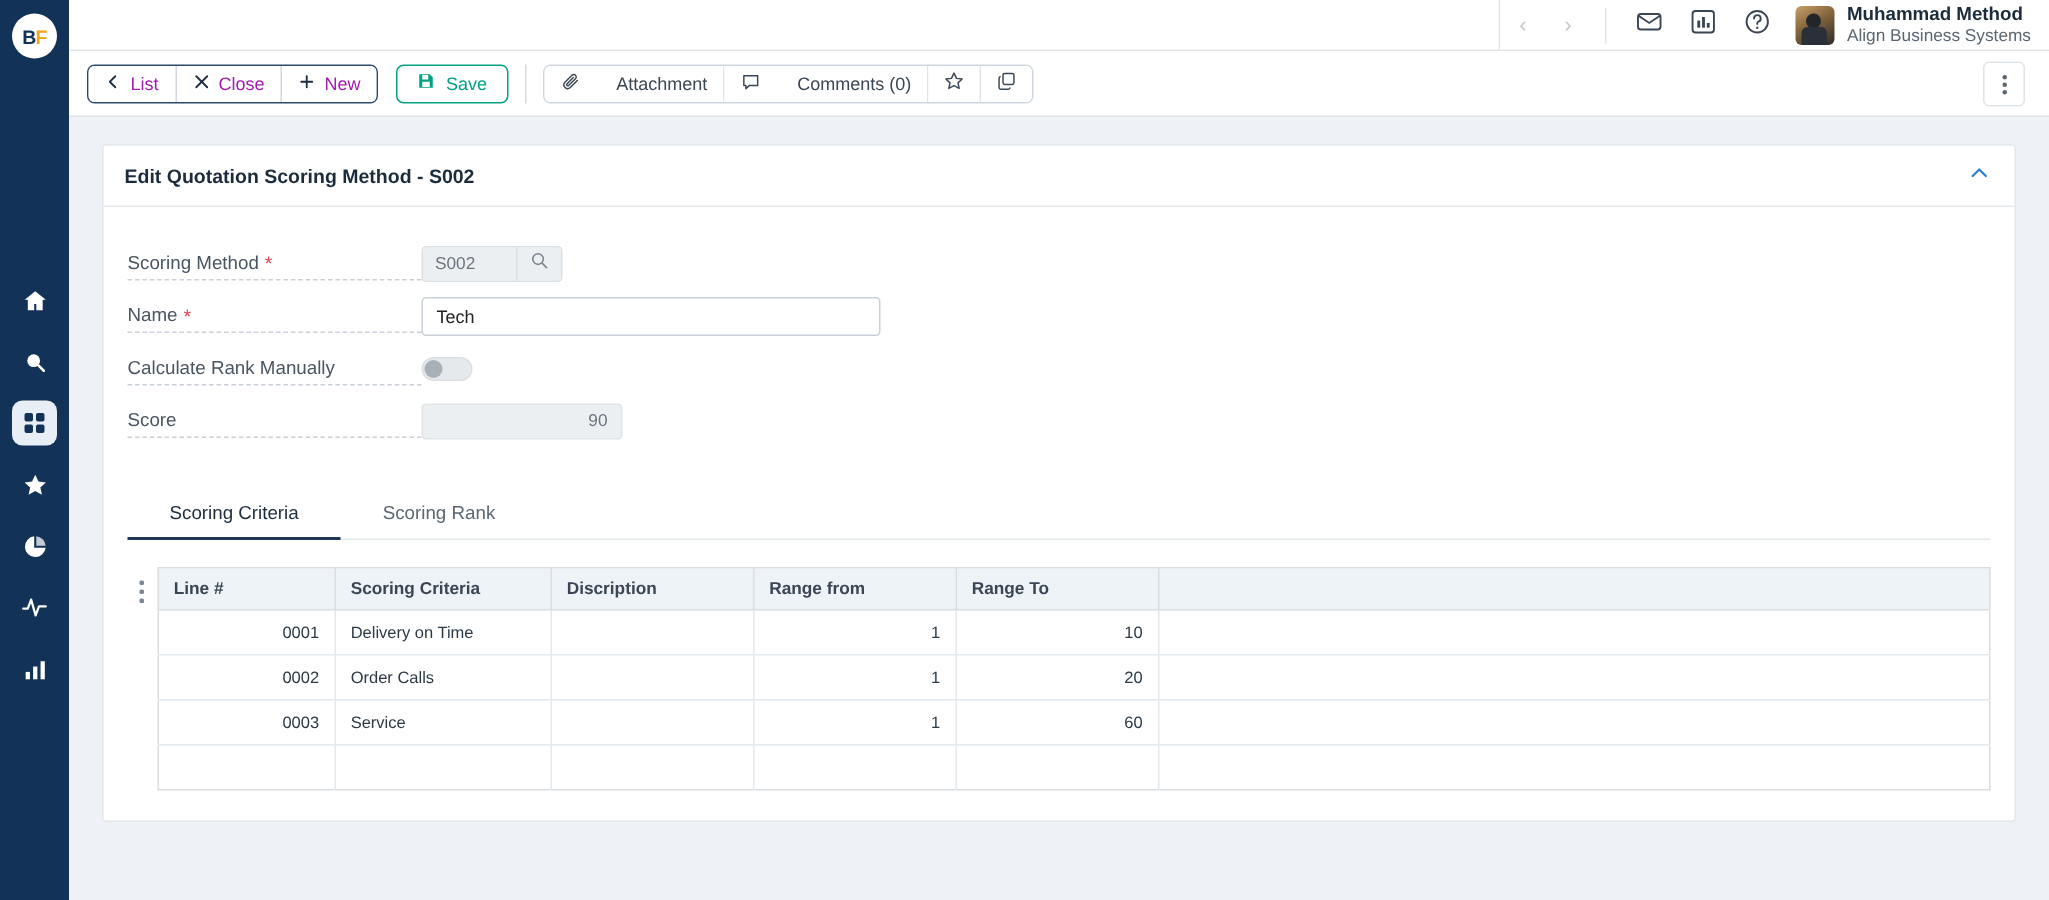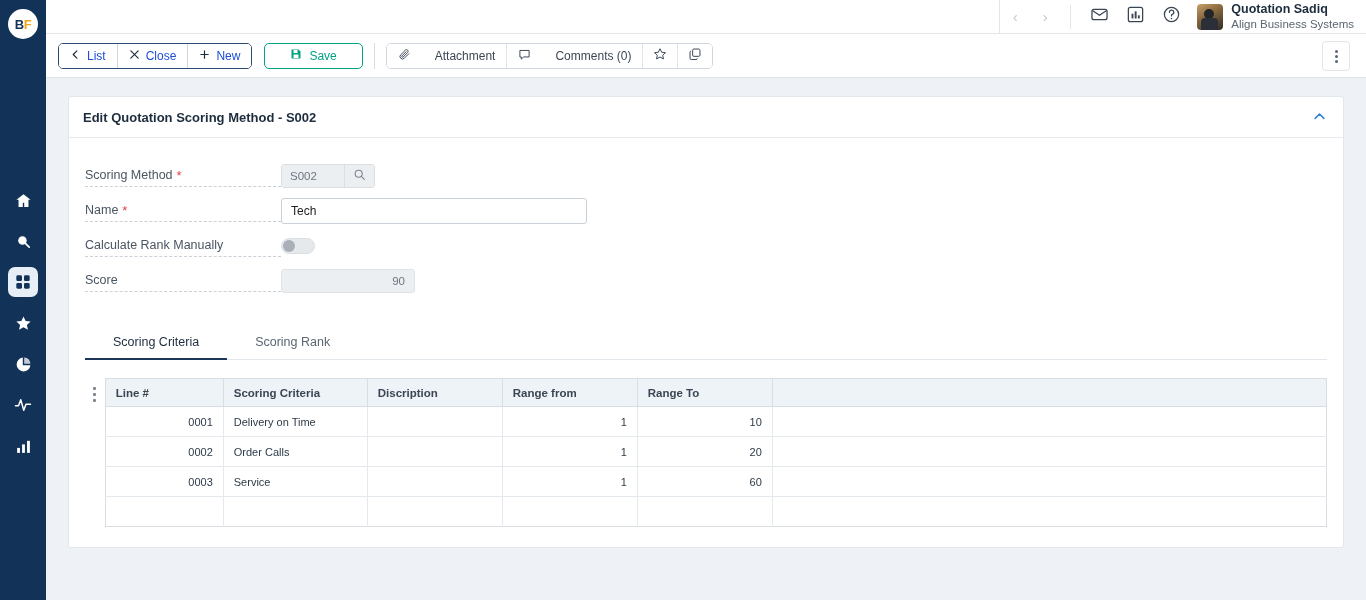--- a/index.html
+++ b/index.html
@@ -103,27 +103,27 @@
   }
   .btn-group {
     display: flex; align-items: stretch;
     border: 1px solid #2b4a6f; border-radius: 5px; overflow: hidden;
     height: 26px;
   }
   .btn-group .gbtn {
     display: flex; align-items: center; gap: 6px;
     padding: 0 11px; background: #fff; border: none;
     border-right: 1px solid #cfd6dd;
-    font-size: 12px; color: #1d4ed8; cursor: pointer;
+    font-size: 12px; color: #a21caf; cursor: pointer;
     font-family: "Liberation Sans", sans-serif;
   }
   .btn-group .gbtn:last-child { border-right: none; }
   .save-btn {
     display: flex; align-items: center; gap: 7px;
-    height: 26px; padding: 0 25px; margin-left: 12px;
+    height: 26px; padding: 0 13px; margin-left: 12px;
     border: 1px solid #00a283; border-radius: 5px; background: #fff;
     color: #00a283; font-size: 12px; cursor: pointer;
     font-family: "Liberation Sans", sans-serif;
   }
   .tb-sep { width: 1px; height: 26px; background: #d8dde2; margin: 0 11px; }
   .btn-group2 {
     display: flex; align-items: stretch;
     border: 1px solid #cfd6dd; border-radius: 5px; overflow: hidden; height: 26px;
   }
   .btn-group2 .gbtn {
@@ -341,21 +341,21 @@
             <svg width="19" height="19" viewBox="0 0 24 24" fill="none" stroke="#3b4654" stroke-width="1.6">
                 <circle cx="12" cy="12" r="9"></circle>
                 <path d="M9.3 9.2a2.8 2.8 0 1 1 3.6 2.7c-.6.2-.9.8-.9 1.4v.5" stroke-linecap="round"></path>
                 <circle cx="12" cy="17" r="1" fill="#3b4654" stroke="none"></circle>
               </svg>
           </span>
         </div>
 
         <div class="avatar"></div>
         <div class="userblock">
-          <div class="username">Quotation Sadiq</div>
+          <div class="username">Muhammad Method</div>
           <div class="usercompany">Align Business Systems</div>
         </div>
       </div>
     </div>
 
     <div class="toolbar">
       <div class="btn-group">
         <button class="gbtn">
           <span>
             <svg width="11" height="11" viewBox="0 0 24 24" fill="none" stroke="#1d2c3d" stroke-width="2.6" stroke-linecap="round" stroke-linejoin="round">

